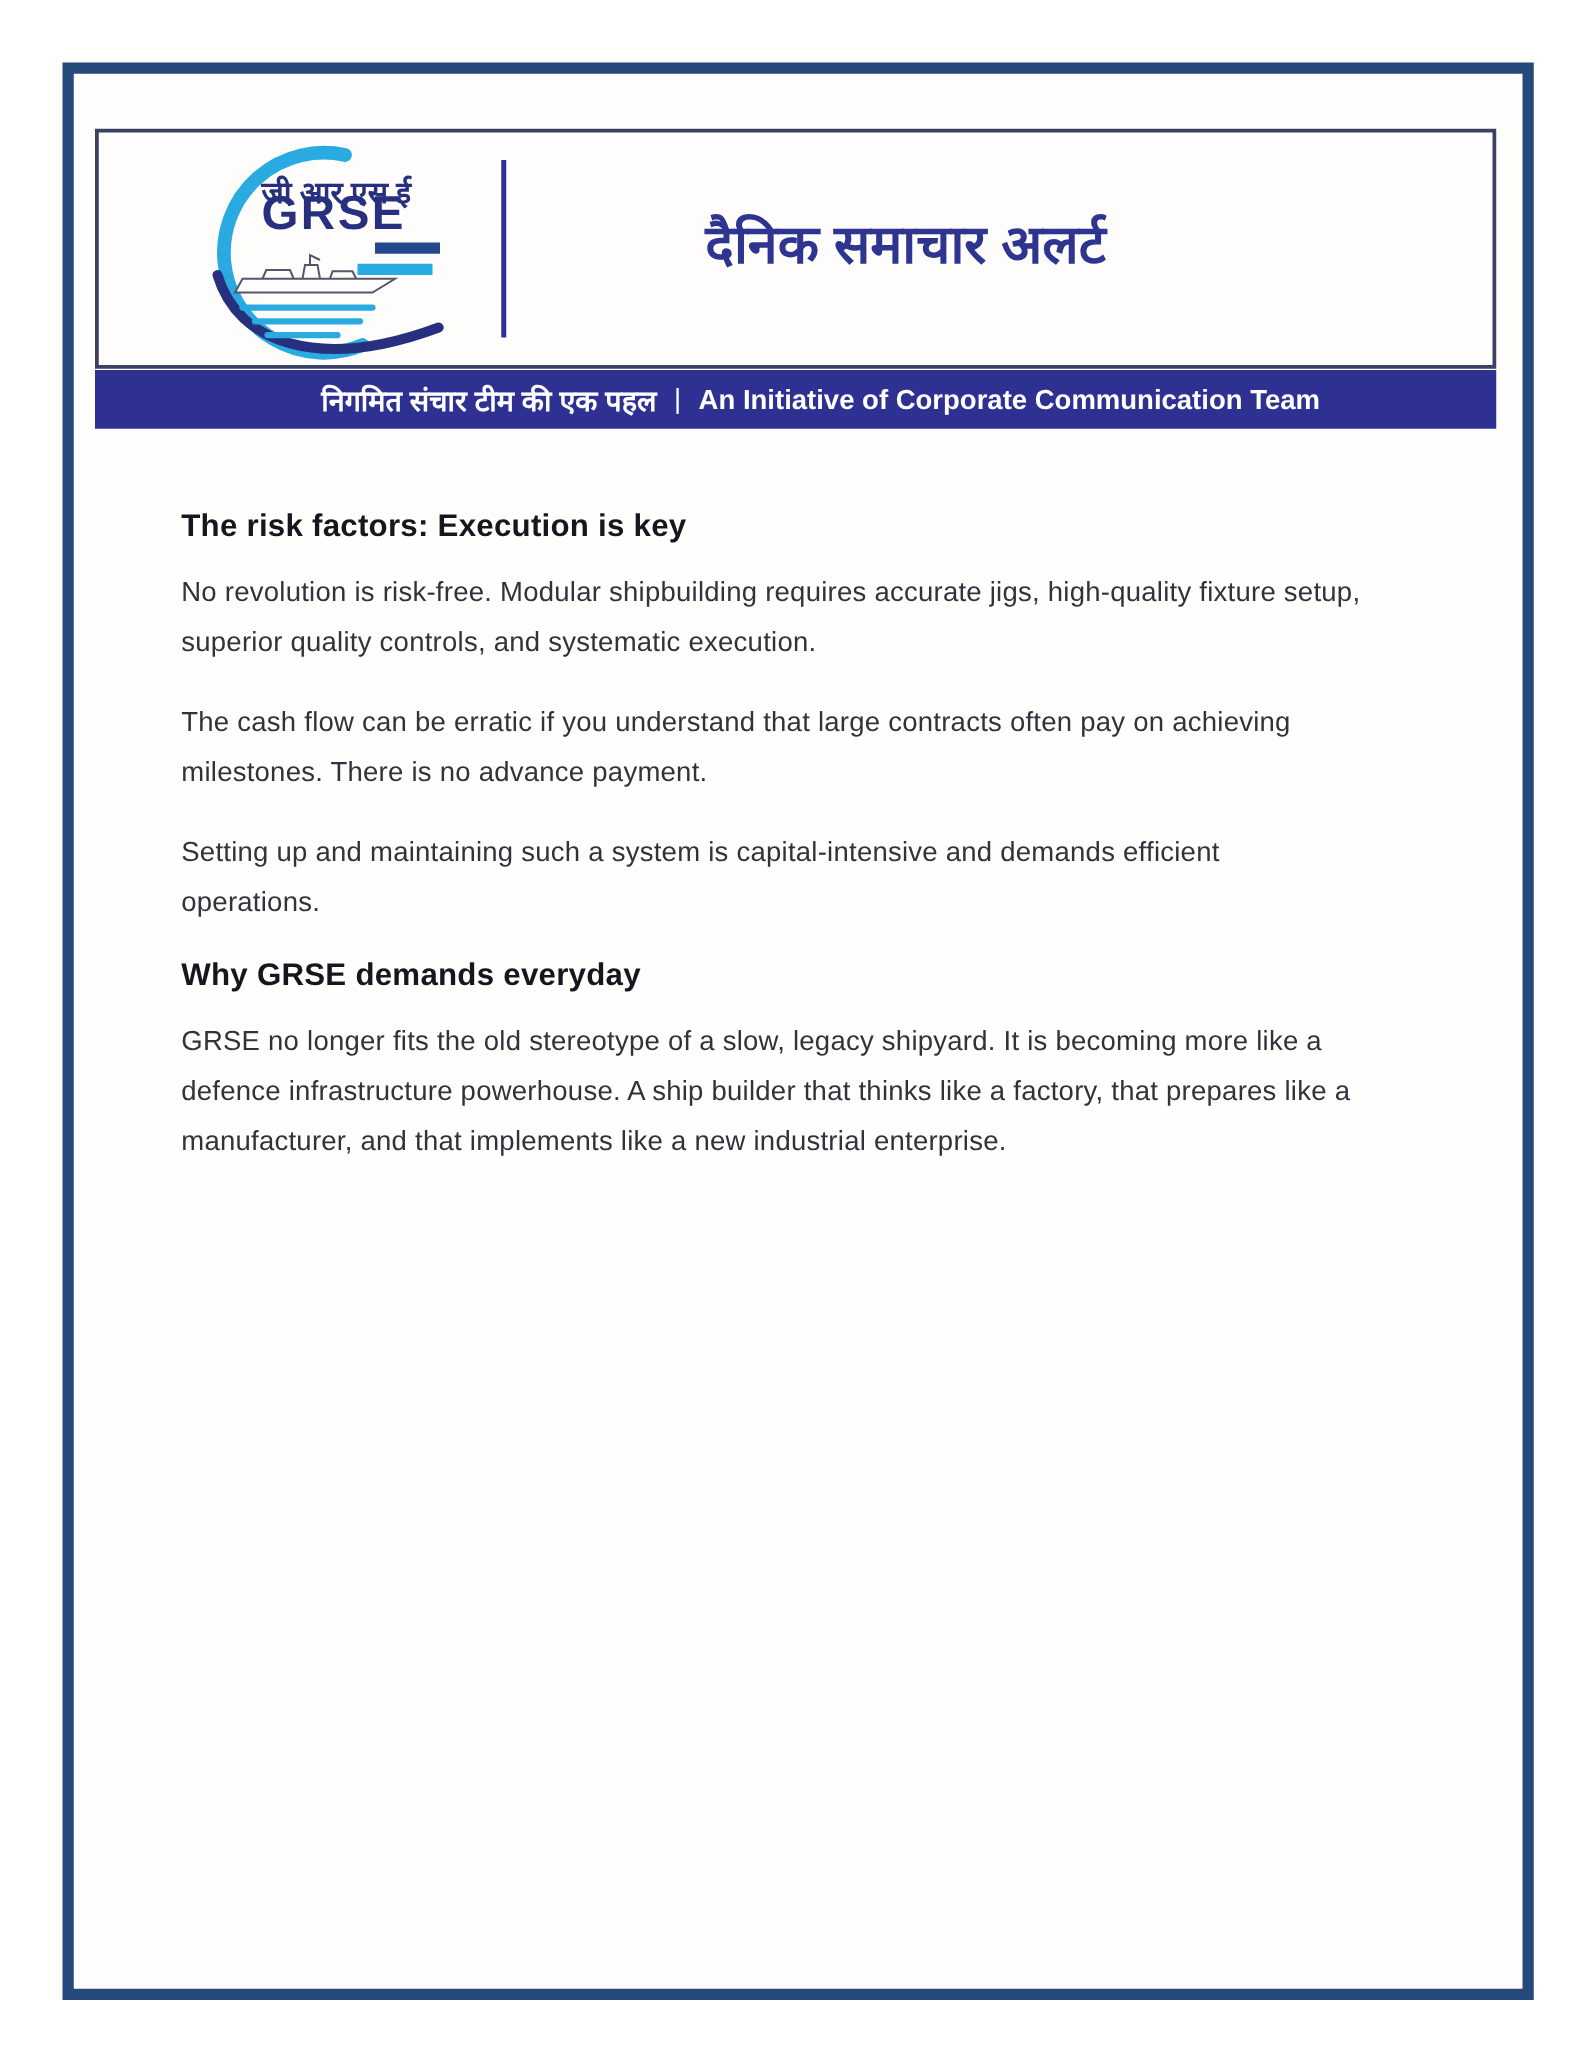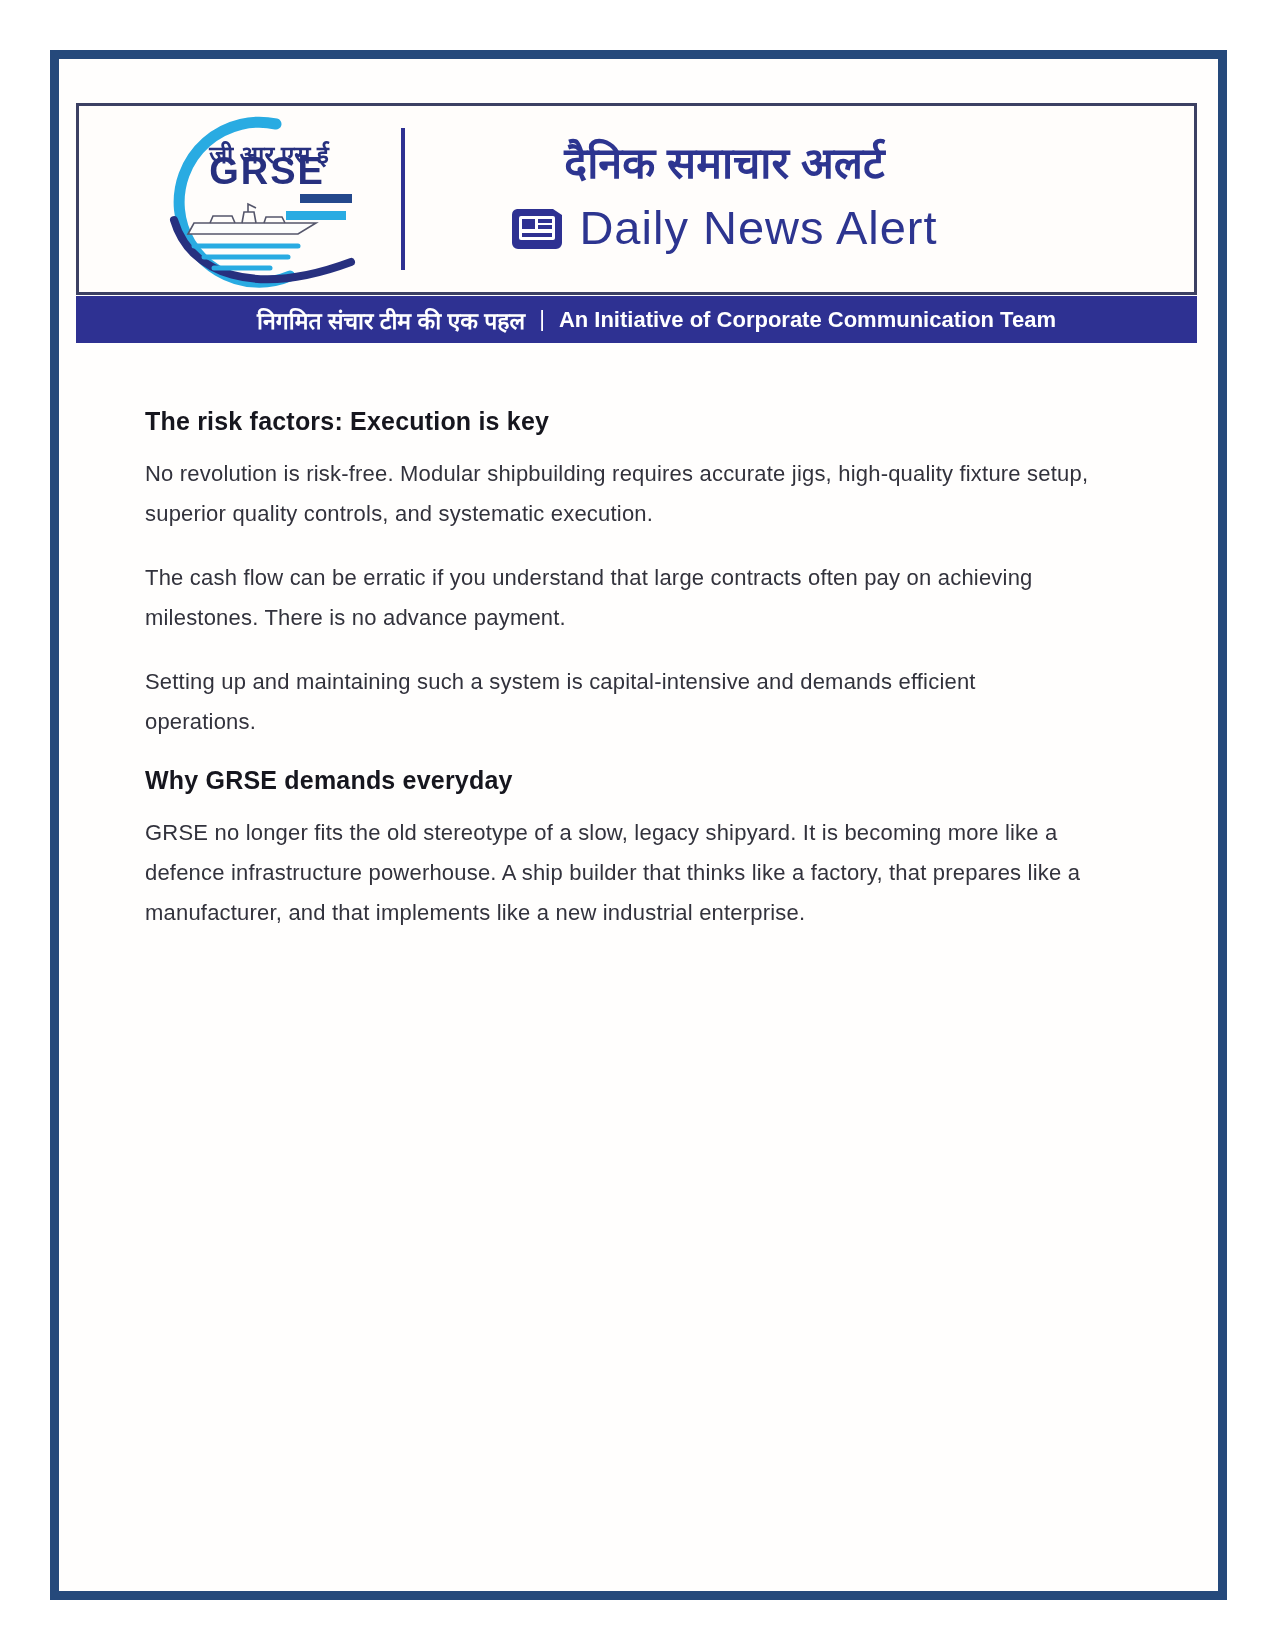--- a/index.html
+++ b/index.html
@@ -131,31 +131,20 @@
         </svg>
         <div class="logo-hindi">जी आर एस ई</div>
         <div class="logo-grse">GRSE</div>
       </div>
     </div>
 
     <div class="divider"></div>
 
     <div class="titles">
       <div class="title-hindi">दैनिक समाचार अलर्ट</div>
-      <div class="title-en">
-        <svg class="news-icon" viewBox="0 0 52 44" width="52" height="44">
-          <path d="M5 3 H42 L51 9 V37 a6 6 0 0 1 -6 6 H7 a6 6 0 0 1 -6 -6 V9 a6 6 0 0 1 5 -6 Z" fill="#2e3192"></path>
-          <rect x="8" y="10" width="36" height="24" rx="2" fill="#ffffff"></rect>
-          <rect x="11" y="13" width="13" height="10" fill="#2e3192"></rect>
-          <rect x="27" y="13" width="14" height="4" fill="#2e3192"></rect>
-          <rect x="27" y="19" width="14" height="4" fill="#2e3192"></rect>
-          <rect x="11" y="27" width="30" height="4" fill="#2e3192"></rect>
-        </svg>
-        <span>Daily News Alert</span>
-      </div>
     </div>
 
   </div>
 
   <div class="banner">
     <span class="hindi">निगमित संचार टीम की एक पहल</span>
     <span class="sep">|</span>
     <span>An Initiative of Corporate Communication Team</span>
   </div>
 

